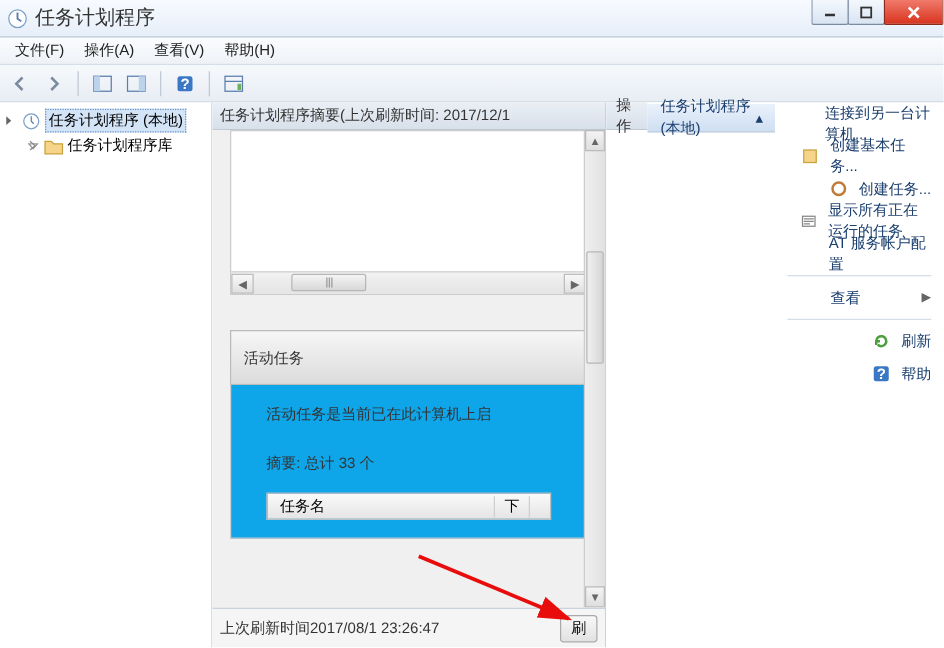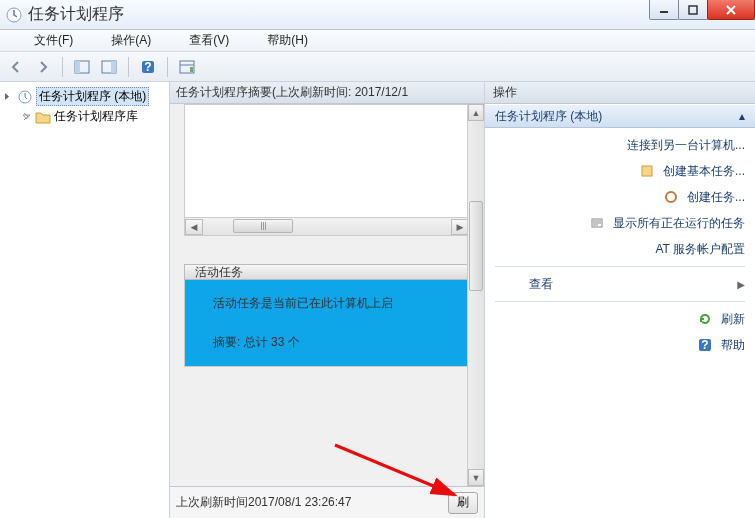--- a/index.html
+++ b/index.html
@@ -11,21 +11,21 @@
 .titlebar .title { font-size: 16px; color: #333; }
 .titlebar .btns { position: absolute; right: 0; top: 0; display: flex; height: 22px; }
 .titlebar .btns .btn { width: 30px; height: 20px; border: 1px solid #7a8aa0; border-top: none; background: linear-gradient(#f4f8fd,#d8e4f2); display:flex; align-items:center; justify-content:center; font-size:10px; color:#333; border-radius:0 0 2px 2px; margin-left:-1px;}
 .titlebar .btns .btn.min { }
 .titlebar .btns .btn.max { }
 .titlebar .btns .btn.close { background: linear-gradient(#f07a6a,#d9341f); color:#fff; width:48px; border-color:#8a2a1a;}
 .titlebar .btns .btn.close svg { stroke:#fff; }
 
 
 .menubar { height: 22px; background: linear-gradient(#fbfcfe,#eef2f7); border-bottom: 1px solid #d4dde8; display:flex; align-items:center; padding-left:4px;}
-.menubar .item { padding: 16px 8px; color:#222; cursor:default;margin-left:22px;}
+.menubar .item { padding: 16px 8px; color:#222; cursor:default;}
 
 
 .toolbar { height: 30px; background: linear-gradient(#f6f9fc,#e8edf4); border-bottom:1px solid #c9d3e0; display:flex; align-items:center; padding:0 4px; gap:3px;}
 .toolbar .sep { width:1px; height:20px; background:#c0c8d4; margin:0 4px;}
 .toolbar .tbtn { width:24px; height:24px; border:1px solid transparent; border-radius:3px; display:flex; align-items:center; justify-content:center; cursor:default;}
 .toolbar svg { display:block; }
 
 
 .main { display:flex; height: calc(518px - 30px - 22px - 30px); }
 
@@ -44,35 +44,35 @@
 .center .body { flex:1; background:#f0f0f0; padding:0 14px; overflow:hidden; position:relative;}
 .whitebox { background:#fff; border:1px solid #ccc; }
 .upperbox { height:132px; margin-top:0; position:relative;}
 .upperbox .hscroll { position:absolute; bottom:0; left:0; right:0; height:18px; background:linear-gradient(#f2f2f2,#e4e4e4); border-top:1px solid #ccc; display:flex; align-items:center;}
 .hscroll .arrow { width:18px; height:16px; background:linear-gradient(#f8f8f8,#e0e0e0); border:1px solid #bdbdbd; display:flex; align-items:center; justify-content:center; font-size:9px; color:#666;}
 .hscroll .track { flex:1; height:16px; position:relative;}
 .hscroll .thumb { position:absolute; left:30px; top:0; width:60px; height:14px; background:linear-gradient(#f4f4f4,#d8d8d8); border:1px solid #b6b6b6; border-radius:2px;}
 .hscroll .thumb .grip { position:absolute; left:50%; top:50%; transform:translate(-50%,-50%); width:10px; height:8px; display:flex; gap:1px; justify-content:center;}
 .hscroll .thumb .grip span{ width:1px; background:#999; }
 
-.section-header { height:16px; background:linear-gradient(#f6f6f6,#dcdcdc); border:1px solid #bbb; display:flex; align-items:center; padding:0 10px; margin-top:28px; color:#333;}
+.section-header { height:44px; background:linear-gradient(#f6f6f6,#dcdcdc); border:1px solid #bbb; display:flex; align-items:center; padding:0 10px; margin-top:28px; color:#333;}
 .section-body { background:#0ea5e9; border:1px solid #ccc; border-top:none; padding:14px 28px; }
 .section-body .txt { color:#333; line-height:1.6; }
 .spacer { height:20px; }
 
 .colheader { height:22px; background:linear-gradient(#fafafa,#e4e4e4); border:1px solid #bebebe; display:flex; align-items:center; margin-top:14px;}
 .colheader .col { padding:0 10px; flex:1; border-right:1px solid #cfcfcf;}
 .colheader .sortcol { width:28px; text-align:center; border-right:1px solid #cfcfcf;}
 
 .statusbar { height:32px; border-top:1px solid #c0c8d4; display:flex; align-items:center; padding:0 6px; background:#f5f5f5;}
 .statusbar .stext { flex:1; color:#333;}
 .statusbar .refresh-btn { width:30px; height:22px; background:linear-gradient(#f8f8f8,#e2e2e2); border:1px solid #a9a9a9; border-radius:3px; display:flex; align-items:center; justify-content:center; font-size:11px;}
 
 
-.actions { flex:1; background:#fff; display:flex; flex-direction:column; }
+.actions { flex:1; background:#fff; display:flex; flex-direction:row; }
 .actions .heading { height:22px; background:linear-gradient(#eaeff5,#d8e0ea); border-bottom:1px solid #c0c8d4; display:flex; align-items:center; padding:0 8px; color:#333; font-size:12px;}
 .actions .subheading { height:24px; background:linear-gradient(#eaf1fb,#cfdff2); border-top:1px solid #fff; border-bottom:1px solid #b6c5d8; display:flex; align-items:center; padding:0 10px; color:#1a3e6e; font-size:12px;}
 .actions .list { padding:4px 0; }
 .actions .item { display:flex; align-items:center; height:26px; padding:0 10px 0 20px; cursor:default; color:#1a3e6e;justify-content:flex-end;}
 .actions .item .aicon { width:16px; height:16px; margin-right:8px; display:flex; align-items:center; justify-content:center;}
 .actions .divider { height:1px; background:#d4dde8; margin:4px 10px;}
 .actions .item .arrow-r { margin-left:auto; font-size:10px; color:#666;}
 
 
 .red-arrow { position:absolute; pointer-events:none; }
@@ -214,20 +214,25 @@
         </div>
       </div>
 
       <div class="section-header">
         <span>活动任务</span>
       </div>
       <div class="section-body">
         <div class="txt">活动任务是当前已在此计算机上启</div>
         <div class="spacer"></div>
         <div class="txt">摘要: 总计 33 个</div>
+        <div class="colheader">
+          <div class="col">任务名</div>
+          <div class="sortcol">下</div>
+          <div style="width:16px"></div>
+        </div>
       </div>
 
       <div class="vscroll">
         <div class="varrow">▲</div>
         <div class="vtrack">
             <div class="vthumb"></div>
           </div>
         <div class="varrow bottom">▼</div>
       </div>
     </div>

